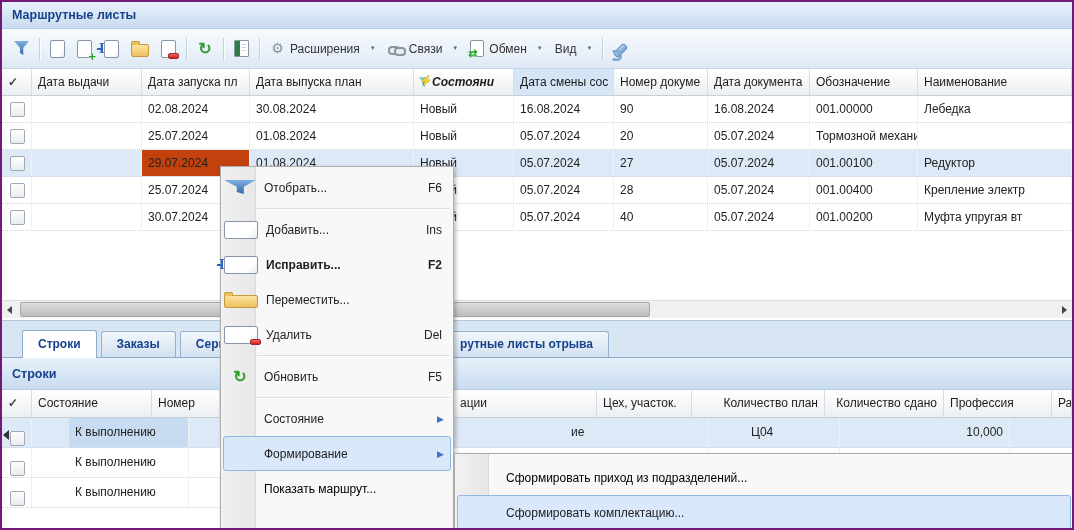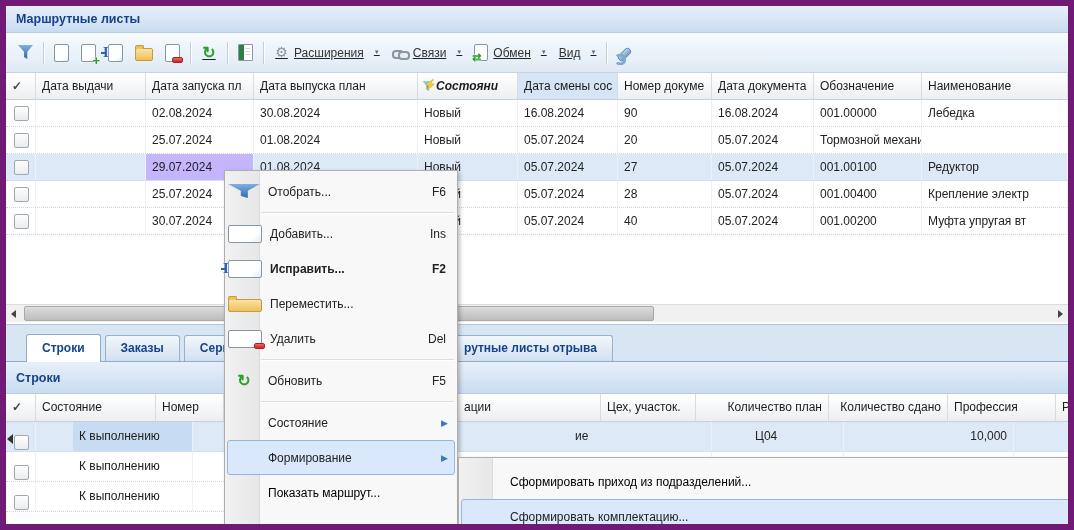--- a/index.html
+++ b/index.html
@@ -1,25 +1,25 @@
 <!DOCTYPE html>
 <html><head>
 <meta charset="utf-8">
 <style>
   html,body{margin:0;padding:0;}
   body{width:1074px;height:530px;overflow:hidden;font-family:"Liberation Sans",sans-serif;font-size:12px;color:#222;background:#fff;}
-  #app{position:absolute;inset:0;border:6px solid #701a75;box-sizing:border-box;background:#fff;overflow:hidden;padding-left:20px;}
+  #app{position:absolute;inset:0;border:2px solid #701a75;box-sizing:border-box;background:#fff;overflow:hidden;padding-left:20px;}
 
   
   #titlebar{position:absolute;left:0;right:0;top:0;height:27px;background:linear-gradient(#e7f0fa,#c9dcf0);border-bottom:1px solid #b7cde4;display:flex;align-items:center;padding-left:10px;box-sizing:border-box;}
   #titlebar .t{color:#15428b;font-weight:bold;font-size:12.5px;}
 
   
   #toolbar{position:absolute;left:0;right:0;top:27px;height:40px;background:linear-gradient(#f8fbfe,#dfe9f4);border-bottom:1px solid #c6d5e5;display:flex;align-items:center;padding:0 6px;box-sizing:border-box;}
-  .tbtn{display:flex;align-items:center;gap:5px;padding:0 6px;height:26px;border-radius:3px;text-decoration:underline;}
+  .tbtn{display:flex;align-items:center;gap:5px;padding:0 6px;height:26px;border-radius:3px;}
   .tbtn .lbl{color:#333;}
   .dd::after{content:"▼";font-size:6px;color:#4d6f96;margin-left:5px;position:relative;top:-1px;}
   .tsep{width:1px;height:22px;background:#c2cfdd;box-shadow:1px 0 0 rgba(255,255,255,.8);margin:0 4px;}
 
   
   .ic{display:inline-block;flex:none;}
   .funnel{width:15px;height:15px;background:linear-gradient(#7fb0e0,#2f63a8);clip-path:polygon(0 0,100% 0,62% 45%,62% 94%,40% 80%,40% 45%);}
   .pg{position:relative;width:13px;height:16px;background:linear-gradient(135deg,#ffffff 72%,#e3ebf2);border:1px solid #8796a6;border-radius:2px;}
   .pg.plus::after{content:"+";position:absolute;right:-5px;bottom:-7px;color:#1fa31f;font-weight:bold;font-size:13px;text-shadow:0 0 2px #fff,0 0 2px #fff;}
   .pg.minus::after{content:"";position:absolute;right:-4px;bottom:-2px;width:9px;height:4px;background:linear-gradient(#e66,#c22);border:1px solid #a22;border-radius:2px;}
@@ -48,21 +48,21 @@
   .ghead{height:27px;background:linear-gradient(#ffffff,#eceff2);border-bottom:1px solid #c9cfd6;box-sizing:border-box;}
   .hcell{line-height:26px;padding:0 6px;white-space:nowrap;overflow:hidden;border-right:1px solid #d8dde3;box-sizing:border-box;color:#1c1c1c;}
   .hcell.sorted{background:#d5e5f5;}
   .hcell.c-state{font-weight:bold;font-style:italic;display:flex;align-items:center;gap:3px;padding-left:4px;}
   .state-funnel{width:11px;height:11px;background:linear-gradient(#9db,#47729f);clip-path:polygon(0 0,100% 0,62% 45%,62% 94%,40% 80%,40% 45%);position:relative;flex:none;}
   .state-bolt{position:absolute;margin-left:2px;margin-top:-2px;color:#eec11a;font-size:10px;font-style:normal;text-shadow:0 0 1px #7a6;}
   .hcheck{font-weight:bold;color:#444;padding-left:6px;font-style:normal;}
   .gbody .trow{height:27px;border-bottom:1px dotted #ccd6e0;box-sizing:border-box;background:#fff;}
   .cell{line-height:26px;padding:0 6px;white-space:nowrap;overflow:hidden;border-right:1px solid #eef1f5;box-sizing:border-box;}
   .trow.selected{background:#dde9f7;}
-  .trow.selected .c-start{background:#c4b5fd;}
+  .trow.selected .c-start{background:#c2410c;}
   .cb{width:13px;height:13px;background:linear-gradient(#fefefe,#e9ecef);border:1px solid #a0a8b0;border-radius:2px;display:inline-block;margin-left:2px;vertical-align:middle;}
   .c-check{padding-top:6px;line-height:normal;}
 
   
   #hscroll{position:absolute;left:0;right:0;top:231px;height:17px;background:#f0f0f0;border-top:1px solid #dcdcdc;}
   .sb-arrow{position:absolute;top:0;width:17px;height:17px;background:#f0f0f0;}
   .sb-arrow .tri-l{position:absolute;left:5px;top:5px;width:0;height:0;border-right:5px solid #444;border-top:4px solid transparent;border-bottom:4px solid transparent;}
   .sb-arrow .tri-r{position:absolute;right:5px;top:5px;width:0;height:0;border-left:5px solid #444;border-top:4px solid transparent;border-bottom:4px solid transparent;}
   #sb-thumb{position:absolute;left:18px;top:1px;width:630px;height:15px;background:linear-gradient(#dcdcdc,#bdbdbd);border:1px solid #a9a9a9;border-radius:2px;box-sizing:border-box;}
 

